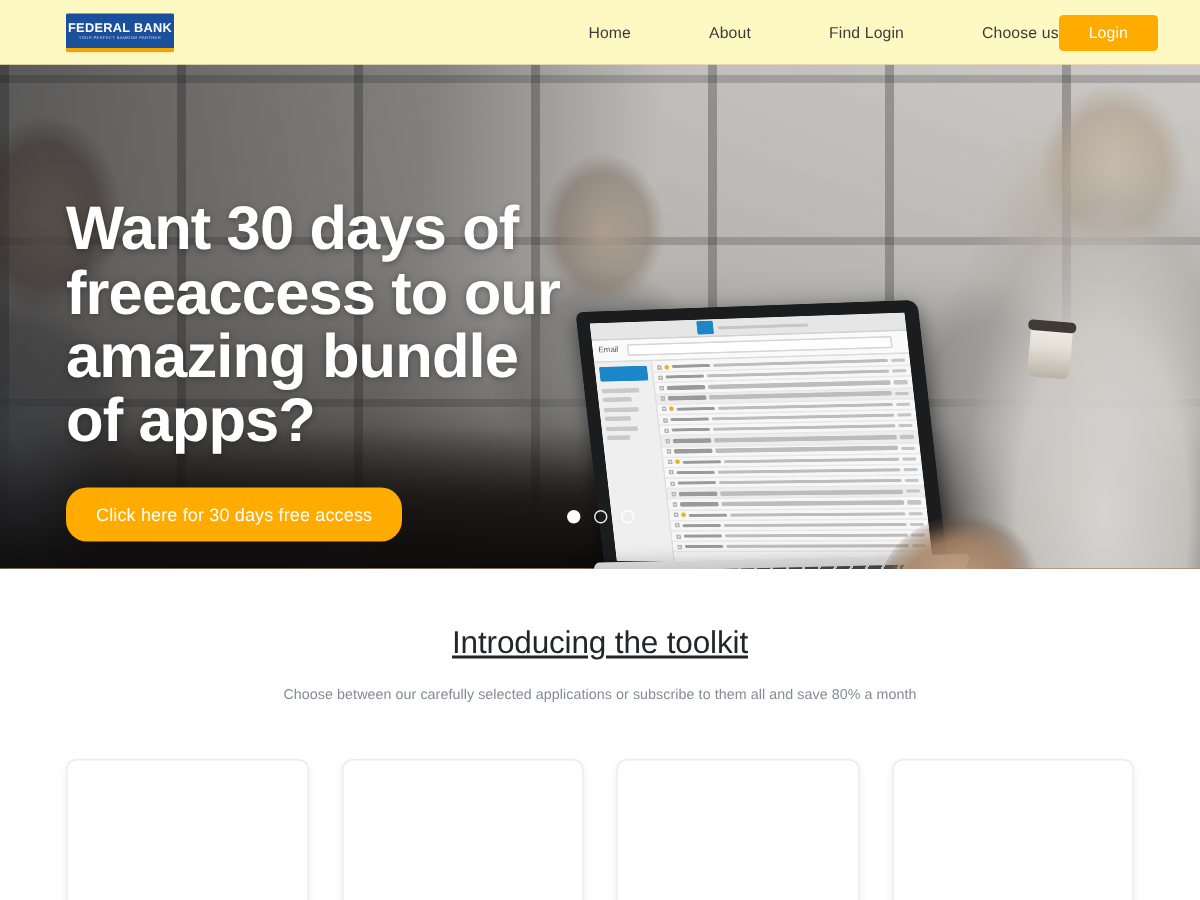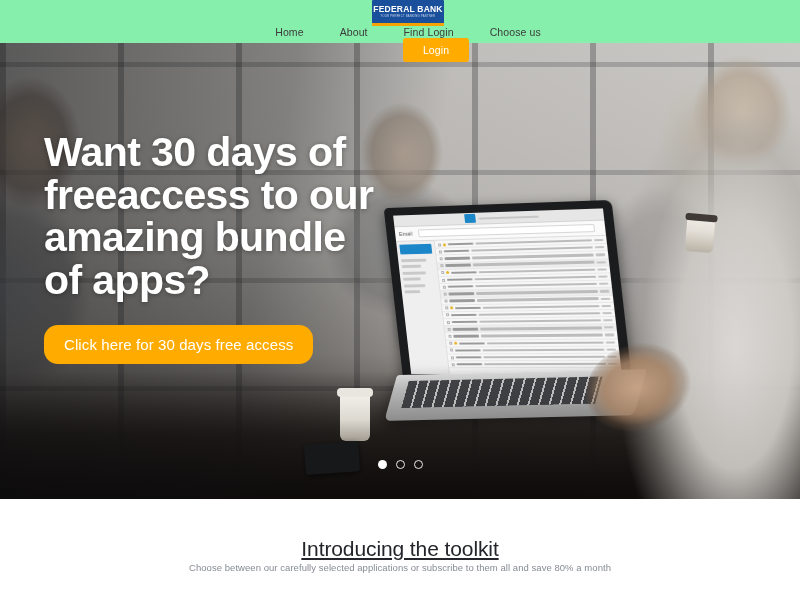--- a/index.html
+++ b/index.html
@@ -11,26 +11,25 @@
     overflow: hidden;
     background: #ffffff;
     font-family: "Liberation Sans", sans-serif;
     -webkit-font-smoothing: antialiased;
   }
 
   
   .site-header {
     position: relative;
     height: 43px;
-    background: #86efac;
+    background: #fef9c3;
     display: flex;
     align-items: center;
     padding: 0 28px 0 44px;
     z-index: 20;
-    flex-direction: column;
   }
 
   .logo {
     width: 72px;
     height: 26px;
     background: #1a4f9c;
     border-bottom: 3px solid #f5a300;
     border-radius: 1px;
     display: flex;
     flex-direction: column;
@@ -54,48 +53,47 @@
     margin-top: 1.5px;
     white-space: nowrap;
     transform: scale(0.95);
   }
 
   .nav-spacer { flex: 1 1 auto; }
 
   .main-nav {
     display: flex;
     align-items: center;
-    gap: 36px;
+    gap: 52px;
   }
   .nav-link {
     font-size: 10.5px;
     color: #3c3c3c;
     text-decoration: none;
     white-space: nowrap;
     letter-spacing: 0.1px;
     cursor: pointer;
   }
 
   .login-button {
-    margin-left: 56px;
     background: #ffab00;
     color: #ffffff;
     border: none;
     border-radius: 3px;
     font-size: 10.5px;
     font-family: inherit;
     padding: 6px 20px;
     cursor: pointer;
     letter-spacing: 0.1px;
   }
 
   
   .hero {
     position: relative;
-    height: 456px;
+    height: 336px;
     overflow: hidden;
     background: #a16207;
   }
 
   
   .hero-photo {
     position: absolute;
     inset: 0;
     background:
       
@@ -322,21 +320,21 @@
     text-shadow: 0 1px 4px rgba(0,0,0,0.45);
     max-width: 265px;
   }
   .hero-cta {
     display: inline-block;
     margin-top: 23px;
     background: #ffab00;
     color: #ffffff;
     border: none;
     border-radius: 14px;
-    font-size: 15px;
+    font-size: 12px;
     font-family: inherit;
     padding: 11px 20px;
     cursor: pointer;
     letter-spacing: 0.1px;
   }
 
   
   .carousel-dots {
     position: absolute;
     left: 0; right: 0;
@@ -363,21 +361,21 @@
     text-align: center;
   }
   .toolkit-title {
     font-size: 21px;
     color: #23252b;
     font-weight: normal;
     letter-spacing: -0.1px;
     text-decoration: underline;
   }
   .toolkit-subtitle {
-    margin-top: 1px;
+    margin-top: 17px;
     font-size: 9.5px;
     color: #868b93;
     letter-spacing: 0.05px;
   }
 
   .card-grid {
     margin-top: 37px;
     padding: 0 44px;
     display: grid;
     grid-template-columns: repeat(4, 1fr);

